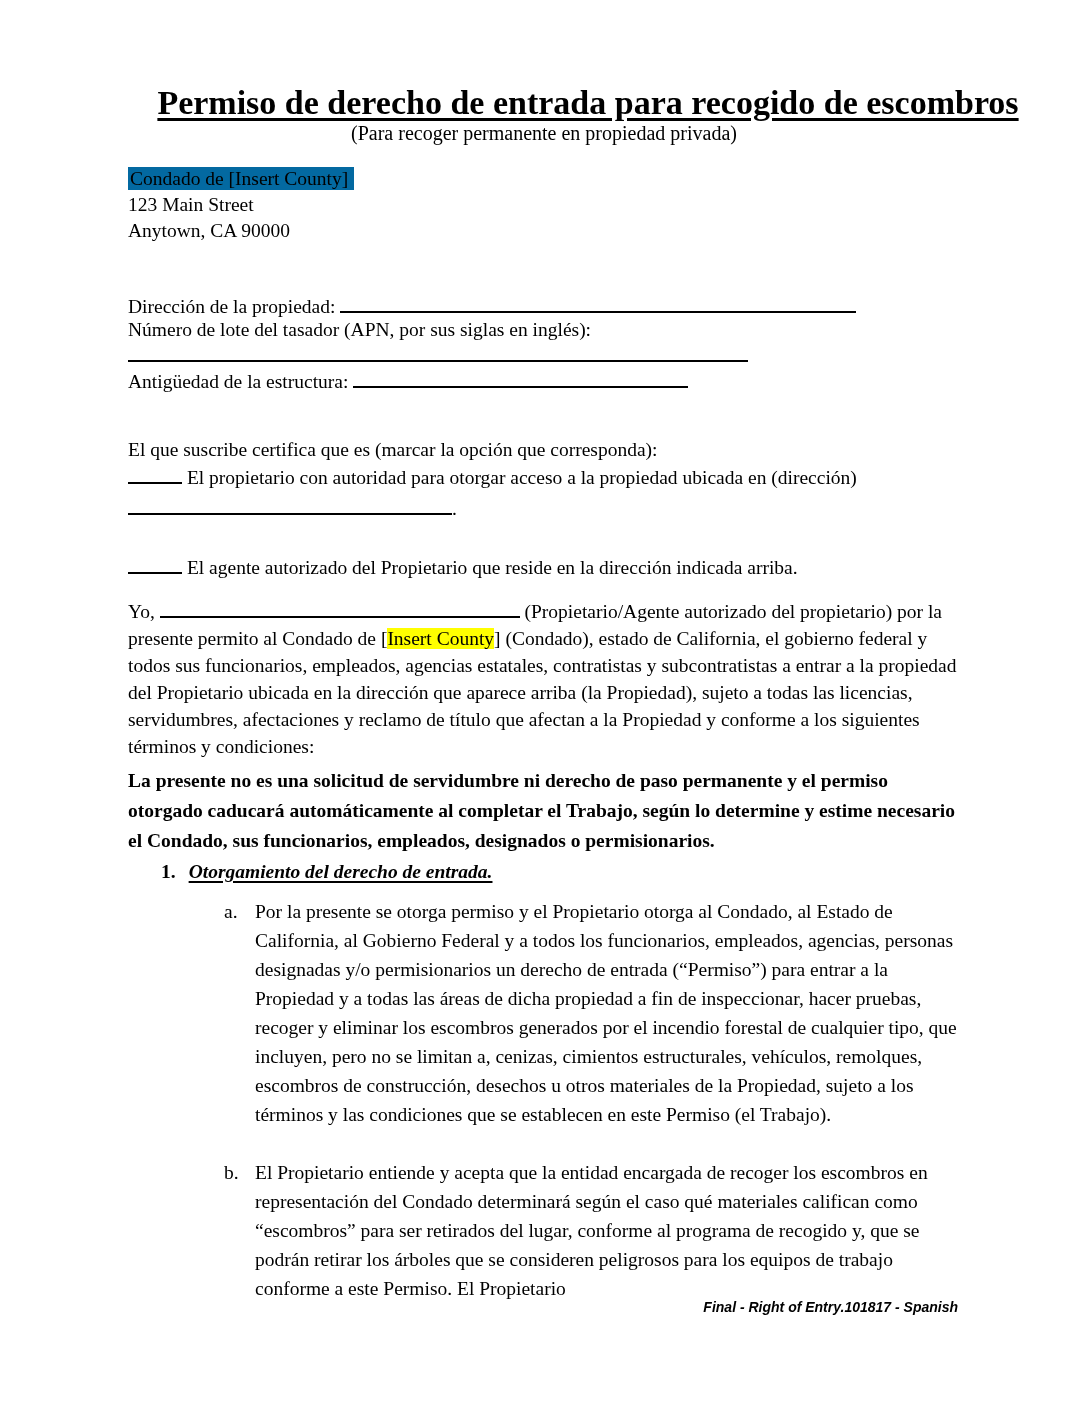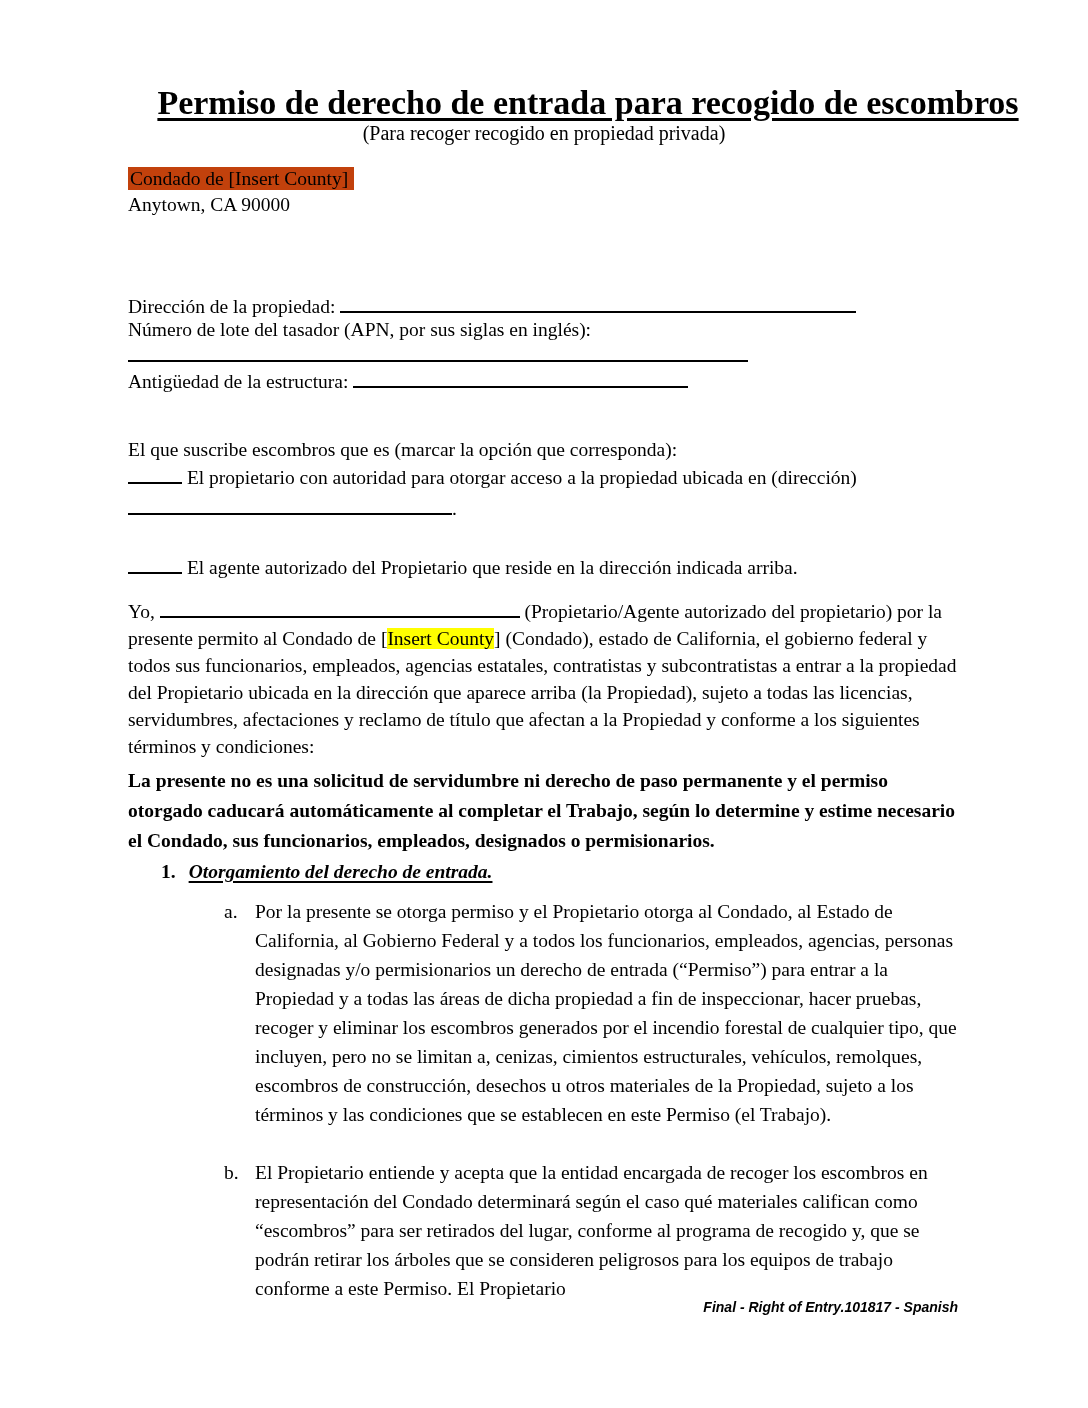--- a/index.html
+++ b/index.html
@@ -89,36 +89,37 @@
 </style>
 </head>
 <body>
 
 <div class="page">
 
   <div class="abs title">
     <span class="title-text">Permiso de derecho de entrada para recogido de escombros</span>
   </div>
 
-  <div class="abs subtitle">(Para recoger recogido en propiedad privada)</div>
+  <div class="abs subtitle">(Para recoger permanente en propiedad privada)</div>
 
   <div class="abs agency">
-    <div class="line"><span class="hl hl-line" style="background: #c2410c;">Condado de [Insert County]</span></div>
+    <div class="line"><span class="hl hl-line" style="background: #0369a1;">Condado de [Insert County]</span></div>
+    <div class="line">123 Main Street</div>
     <div class="line">Anytown, CA 90000</div>
   </div>
 
   <div class="abs field-address"><span>Dirección de la propiedad:</span> <span class="blank" style="width:516px"></span></div>
 
   <div class="abs field-apn">Número de lote del tasador (APN, por sus siglas en inglés):</div>
 
   <div class="abs apn-line"><span class="blank" style="width:620px"></span></div>
 
   <div class="abs field-age"><span>Antigüedad de la estructura:</span> <span class="blank" style="width:335px"></span></div>
 
-  <div class="abs certify-intro">El que suscribe escombros que es (marcar la opción que corresponda):</div>
+  <div class="abs certify-intro">El que suscribe certifica que es (marcar la opción que corresponda):</div>
 
   <div class="abs option1"><span class="blank" style="width:54px"></span> <span>El propietario con autoridad para otorgar acceso a la propiedad ubicada en (dirección)</span><br><span class="blank" style="width:324px"></span><span>.</span></div>
 
   <div class="abs option2"><span class="blank" style="width:54px"></span> <span>El agente autorizado del Propietario que reside en la dirección indicada arriba.</span></div>
 
   <div class="abs grant"><span>Yo,</span> <span class="blank" style="width:360px"></span> <span>(Propietario/Agente autorizado del propietario) por la presente permito al Condado de [</span><span class="hl" style="background: rgb(255, 255, 0);">Insert County</span><span>] (Condado), estado de California, el gobierno federal y todos sus funcionarios, empleados, agencias estatales, contratistas y subcontratistas a entrar a la propiedad del Propietario ubicada en la dirección que aparece arriba (la Propiedad), sujeto a todas las licencias, servidumbres, afectaciones y reclamo de título que afectan a la Propiedad y conforme a los siguientes términos y condiciones:</span></div>
 
   <div class="abs notice">La presente no es una solicitud de servidumbre ni derecho de paso permanente y el permiso otorgado caducará automáticamente al completar el Trabajo, según lo determine y estime necesario el Condado, sus funcionarios, empleados, designados o permisionarios.</div>
 
   <div class="abs sec-heading">

